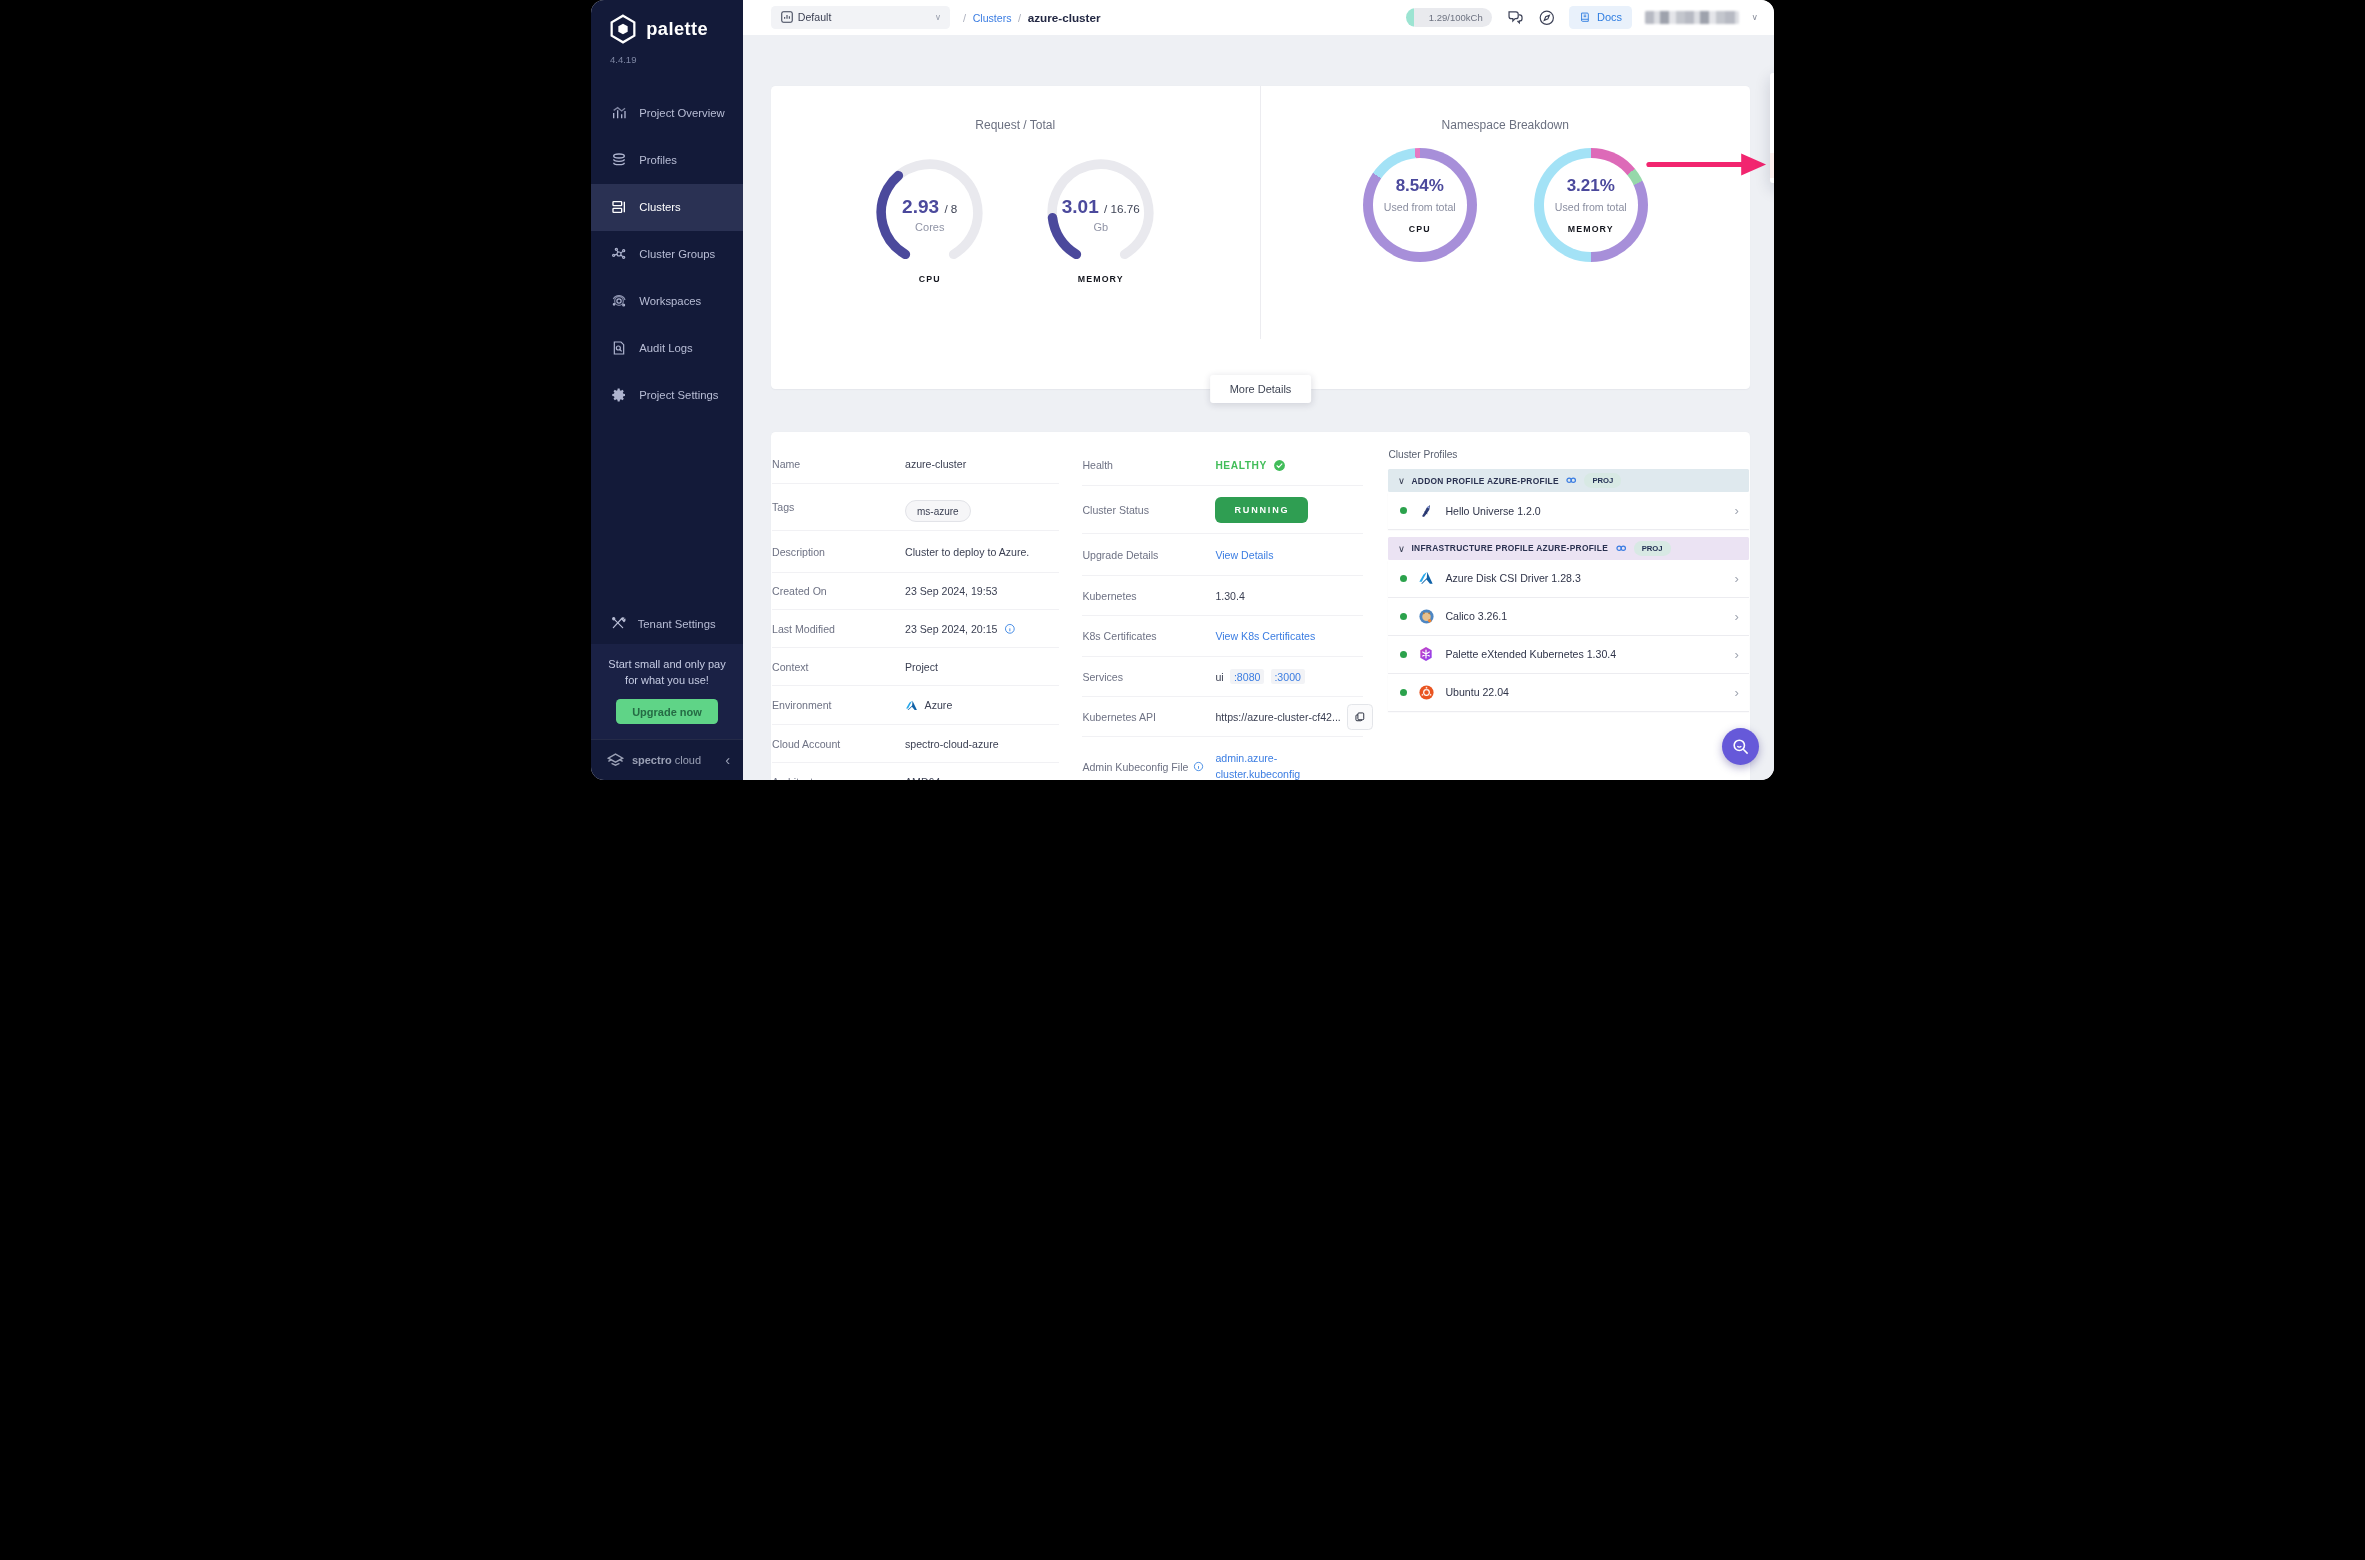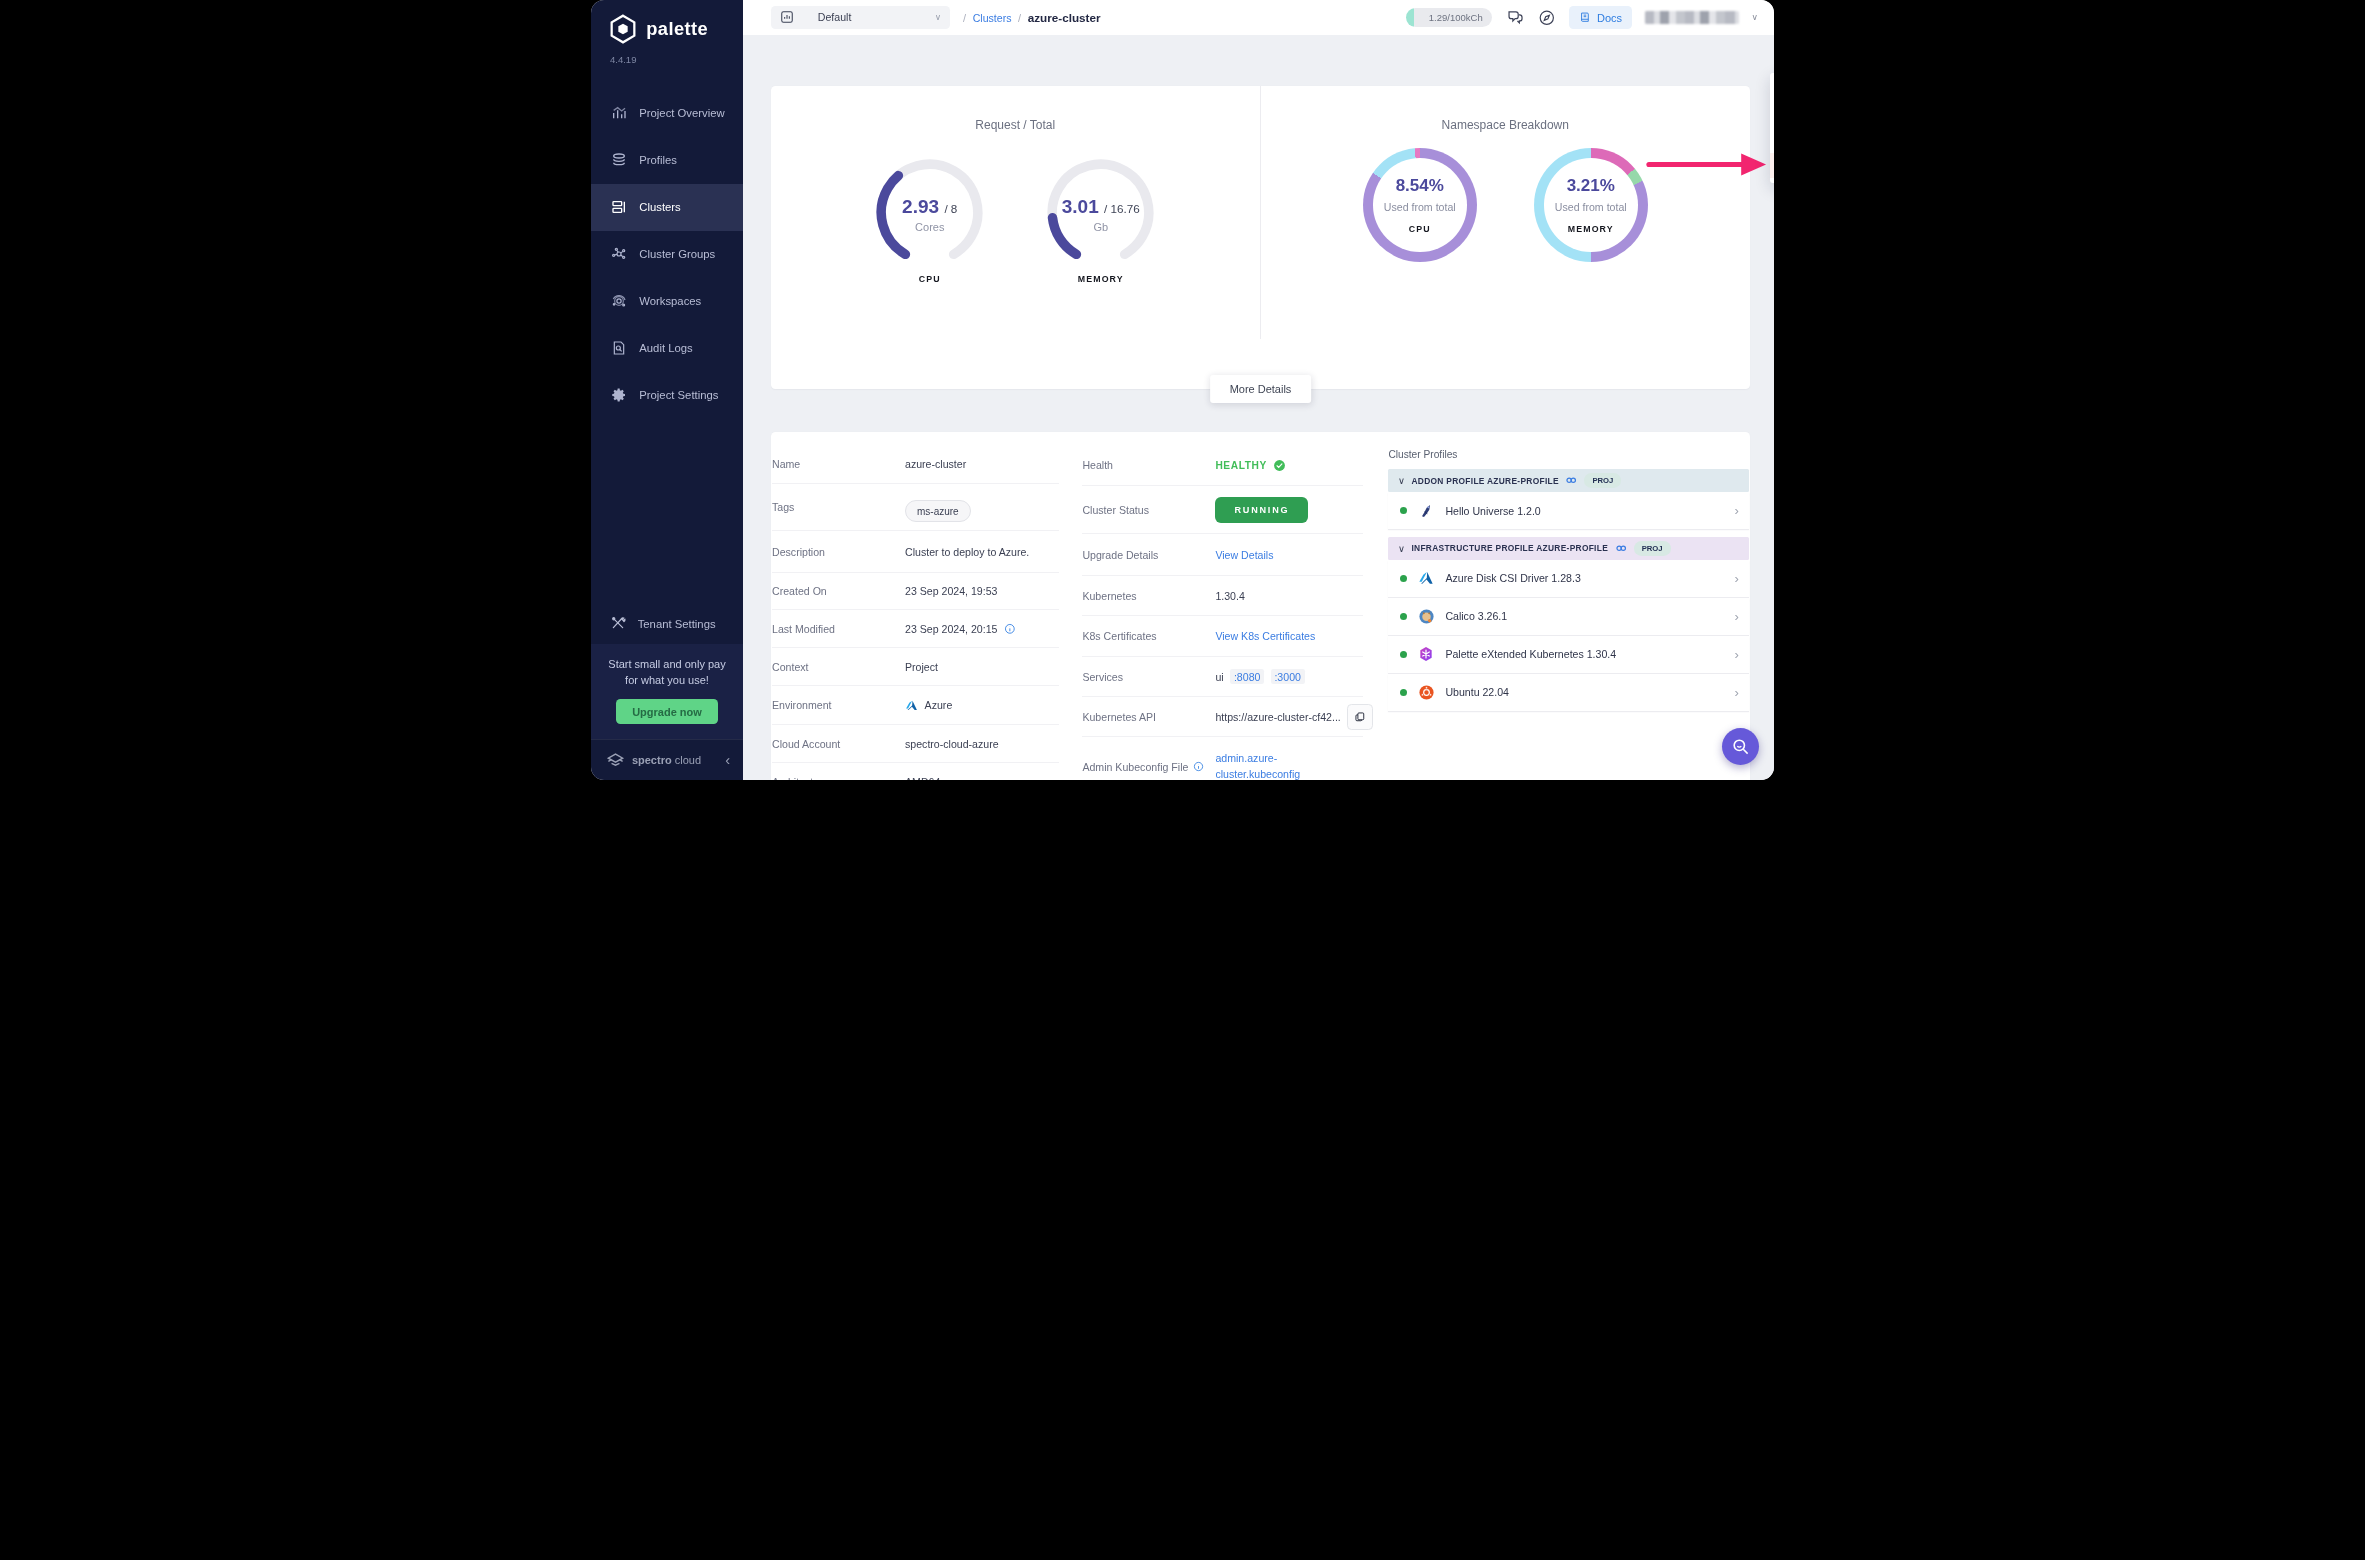--- a/index.html
+++ b/index.html
@@ -22,30 +22,30 @@
   .promo-text{font-size:11px;line-height:1.45;color:#c7cde4;}
   .upgrade-btn{margin-top:10.2px;background:#5fd487;color:#256b44;border:none;border-radius:4.4px;font-size:11px;font-weight:600;padding:6.6px 16px;cursor:pointer;font-family:inherit;}
   .side-footer{border-top:0.7px solid rgba(255,255,255,.08);height:41px;display:flex;align-items:center;gap:7.3px;padding:0 13px 0 14.6px;}
   .sf-word{font-size:11px;color:#9aa0b5;flex:1;}
   .sf-word b{font-weight:600;}
   .sf-word span{font-weight:300;}
   .collapse{color:#9aa0b5;font-size:14.6px;cursor:pointer;line-height:1;}
   
   .main{position:absolute;left:152px;top:0;right:0;bottom:0;}
   .topbar{position:relative;background:#fff;height:35px;display:flex;align-items:center;padding:0 16px 0 28px;}
-  .proj-select{display:flex;align-items:center;gap:24px;background:#f2f3f6;border-radius:4.4px;height:23.4px;width:179px;padding:0 8.8px;cursor:pointer;color:#3a3f52;font-size:10.6px;}
+  .proj-select{display:flex;align-items:center;gap:4px;background:#f2f3f6;border-radius:4.4px;height:23.4px;width:179px;padding:0 8.8px;cursor:pointer;color:#3a3f52;font-size:10.6px;}
   .proj-select .chev{margin-left:auto;color:#9ba0ae;font-size:8.8px;}
   .crumb{display:flex;align-items:center;gap:6.6px;margin-left:13px;font-size:10.6px;}
   .crumb .sep{color:#aeb2bf;font-size:11px;}
   .crumb a{color:#3b7de2;text-decoration:none;cursor:pointer;}
   .crumb .cur{color:#232843;font-weight:600;font-size:11.7px;}
   .topbar-right{margin-left:auto;display:flex;align-items:center;gap:13px;}
   .usage-pill{height:19px;min-width:86px;border-radius:9.5px;background:linear-gradient(90deg,#9ce4d2 0 8px,#e9eaee 8px);display:flex;align-items:center;justify-content:flex-end;padding:0 9.5px;font-size:9.5px;color:#6d7280;}
   .tb-ic{width:19px;height:19px;color:#3e4358;display:flex;align-items:center;justify-content:center;cursor:pointer;}
-  .docs-btn{display:flex;align-items:flex-end;gap:5.9px;background:#e9f1fb;color:#2e7de1;border-radius:4.4px;padding:5.1px 9.5px;font-size:11px;cursor:pointer;}
+  .docs-btn{display:flex;align-items:center;gap:5.9px;background:#e9f1fb;color:#2e7de1;border-radius:4.4px;padding:5.1px 9.5px;font-size:11px;cursor:pointer;}
   .user-blur{width:94px;height:12.4px;border-radius:1.5px;background:
      repeating-linear-gradient(90deg,#b7bac3 0 9.5px,#dcdee3 9.5px 15.4px,#9ea2ac 15.4px 24px,#e4e5e9 24px 31.5px,#c3c6cd 31.5px 40px);
      filter:blur(0.9px);cursor:pointer;}
   .user-chev{color:#8a8f9c;font-size:8.8px;cursor:pointer;}
   
   .tabsrow{position:relative;background:#fff;height:40px;display:flex;align-items:center;gap:24px;padding:0 0 0 28px;}
   .tab{position:relative;font-size:10.6px;color:#7c8194;cursor:pointer;height:100%;display:flex;align-items:center;}
   .tab.active{color:#2e7de1;font-weight:600;}
   .tab.active::after{content:"";position:absolute;left:-1.5px;right:-1.5px;bottom:0;height:2.9px;background:#2e7de1;border-radius:1.5px 1.5px 0 0;}
   .settings-btn{position:absolute;right:32px;top:3.7px;display:flex;align-items:center;gap:7.3px;background:#e7e8ec;border-radius:5.9px;padding:6.6px 13px;font-size:11px;color:#2f3444;cursor:pointer;}

